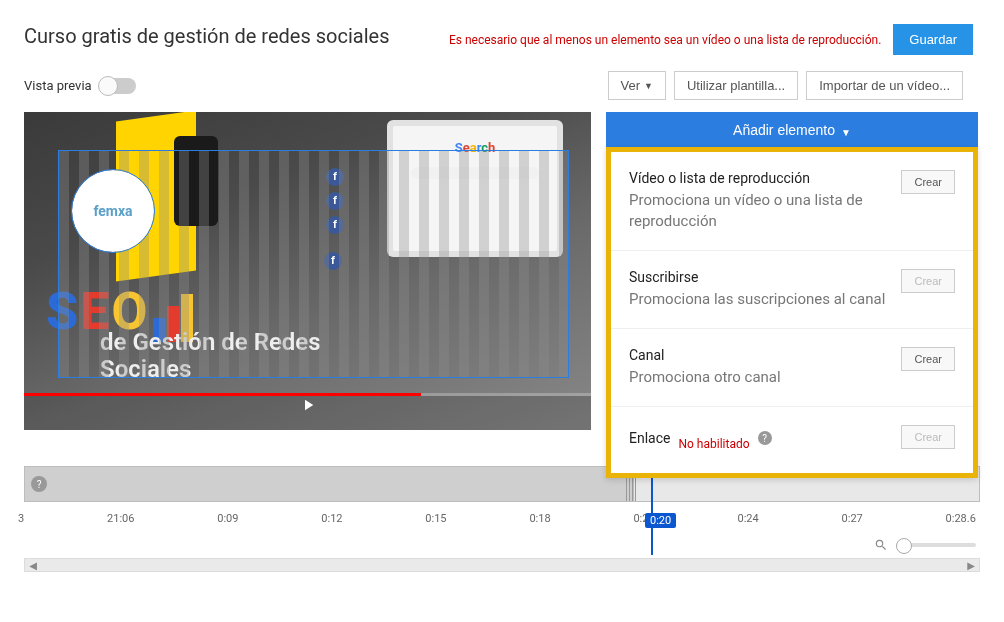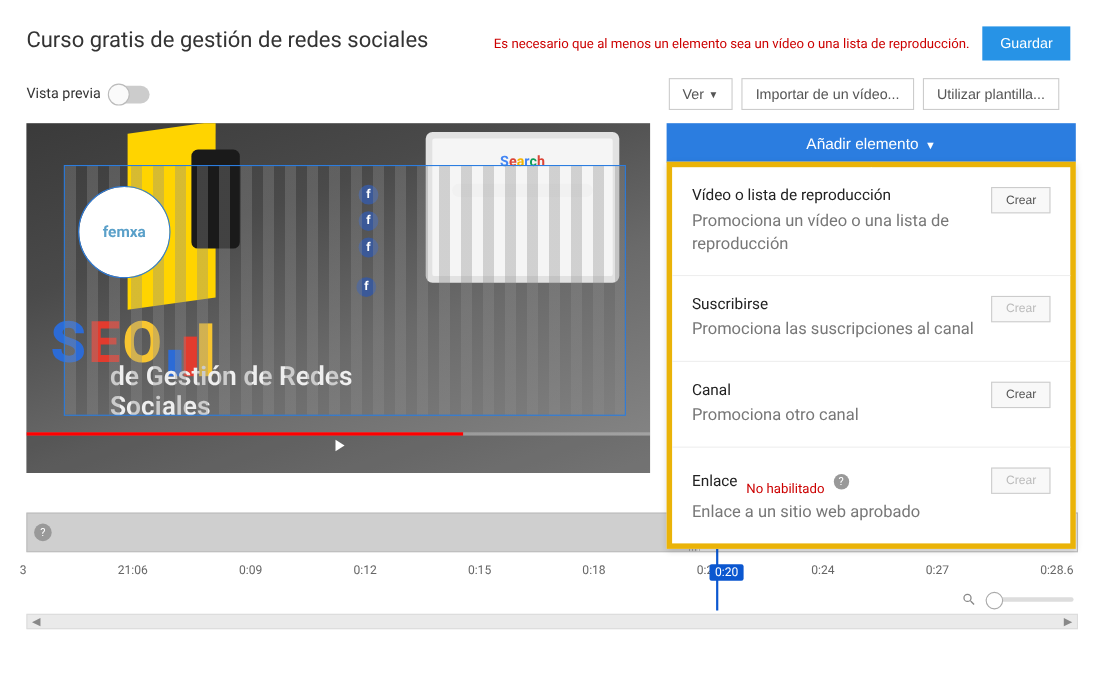--- a/index.html
+++ b/index.html
@@ -87,22 +87,22 @@
 
 <div class="toolbar">
   <div class="toolbar-left">
     <span>Vista previa</span>
     <div class="toggle"></div>
   </div>
   <button class="btn">
       <span>Ver</span> 
       <span class="caret">▼</span>
     </button>
+  <button class="btn">Utilizar plantilla...</button>
   <button class="btn">Importar de un vídeo...</button>
-  <button class="btn">Utilizar plantilla...</button>
 </div>
 
 <div class="main">
   <div class="video-wrap">
     <div class="video-player">
       <div class="video-scene">
         <div class="yellow-box"></div>
         <div class="phone"></div>
         <div class="monitor">
           <span class="s1">S</span><span class="s2">e</span><span class="s3">a</span><span class="s4">r</span><span class="s5">c</span><span class="s6">h</span>
@@ -189,21 +189,20 @@
           </div>
         <button class="btn-create">Crear</button>
       </div>
       <div class="dd-item">
         <div class="dd-text">
             <h3>
               <span>Enlace</span> 
               <span class="not-enabled">No habilitado</span> 
               <span class="help-ic">?</span>
             </h3>
-            <p>Enlace a un sitio web aprobado</p>
           </div>
         <button class="btn-create" disabled="">Crear</button>
       </div>
     </div>
   </div>
 </div>
 
 <div class="timeline-area">
   <div class="timeline-tracks">
     <div class="help">?</div>

